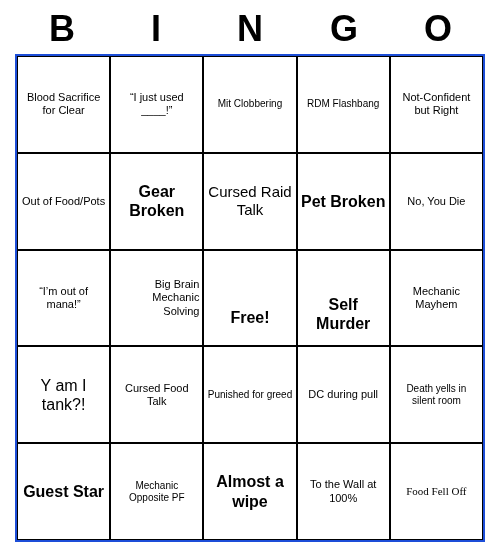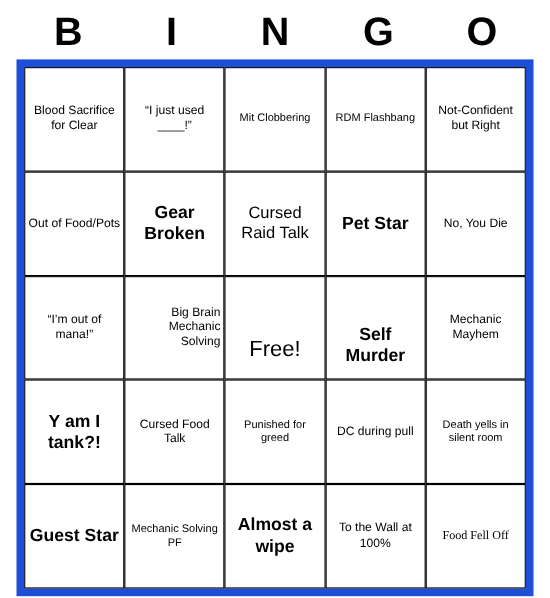--- a/index.html
+++ b/index.html
@@ -27,21 +27,21 @@
       font-weight: bold;
       width: 56px;
       text-align: center;
     }
     #bingo-grid {
       display: grid;
       grid-template-columns: repeat(5, 1fr);
       grid-template-rows: repeat(5, 1fr);
       width: 470px;
       height: 488px;
-      border: 7px solid #1d4ed8;
+      border: 2px solid #1d4ed8;
     }
     .cell {
       border: 1px solid #000;
       display: flex;
       align-items: center;
       justify-content: center;
       text-align: center;
       padding: 3px;
       cursor: default;
     }
@@ -84,60 +84,60 @@
     <div class="cell">
       <span style="font-size: 11px;">Out of Food/Pots</span>
     </div>
     <div class="cell">
       <span style="font-size: 16px; font-weight: bold;">Gear Broken</span>
     </div>
     <div class="cell">
       <span style="font-size: 15px;">Cursed Raid Talk</span>
     </div>
     <div class="cell">
-      <span style="font-size: 16px; font-weight: bold;">Pet Star</span>
+      <span style="font-size: 16px; font-weight: bold;">Pet Broken</span>
     </div>
     <div class="cell">
       <span style="font-size: 11px;">No, You Die</span>
     </div>
     <div class="cell">
       <span style="font-size: 11px;">“I’m out of mana!”</span>
     </div>
     <div class="cell">
       <span style="font-size: 11px; text-align: right;">Big Brain Mechanic Solving</span>
     </div>
     <div class="cell free">
-      <span style="font-size: 20px; font-weight: normal; margin-top: 40px;">Free!</span>
+      <span style="font-size: 16px; font-weight: bold; margin-top: 40px;">Free!</span>
     </div>
     <div class="cell">
       <span style="font-size: 16px; font-weight: bold; margin-top: 32px;">Self Murder</span>
     </div>
     <div class="cell">
       <span style="font-size: 11px;">Mechanic Mayhem</span>
     </div>
     <div class="cell">
-      <span style="font-size: 16px; font-weight: bold;">Y am I tank?!</span>
+      <span style="font-size: 16px; font-weight: normal;">Y am I tank?!</span>
     </div>
     <div class="cell">
       <span style="font-size: 11px;">Cursed Food Talk</span>
     </div>
     <div class="cell">
       <span style="font-size: 10px;">Punished for greed</span>
     </div>
     <div class="cell">
       <span style="font-size: 11px;">DC during pull</span>
     </div>
     <div class="cell">
       <span style="font-size: 10px;">Death yells in silent room</span>
     </div>
     <div class="cell">
       <span style="font-size: 16px; font-weight: bold;">Guest Star</span>
     </div>
     <div class="cell">
-      <span style="font-size: 10px;">Mechanic Solving PF</span>
+      <span style="font-size: 10px;">Mechanic Opposite PF</span>
     </div>
     <div class="cell">
       <span style="font-size: 16px; font-weight: bold;">Almost a wipe</span>
     </div>
     <div class="cell">
       <span style="font-size: 11px;">To the Wall at 100%</span>
     </div>
     <div class="cell">
       <span style="font-size: 11px; font-family: Liberation Serif, serif;">Food Fell Off</span>
     </div>

